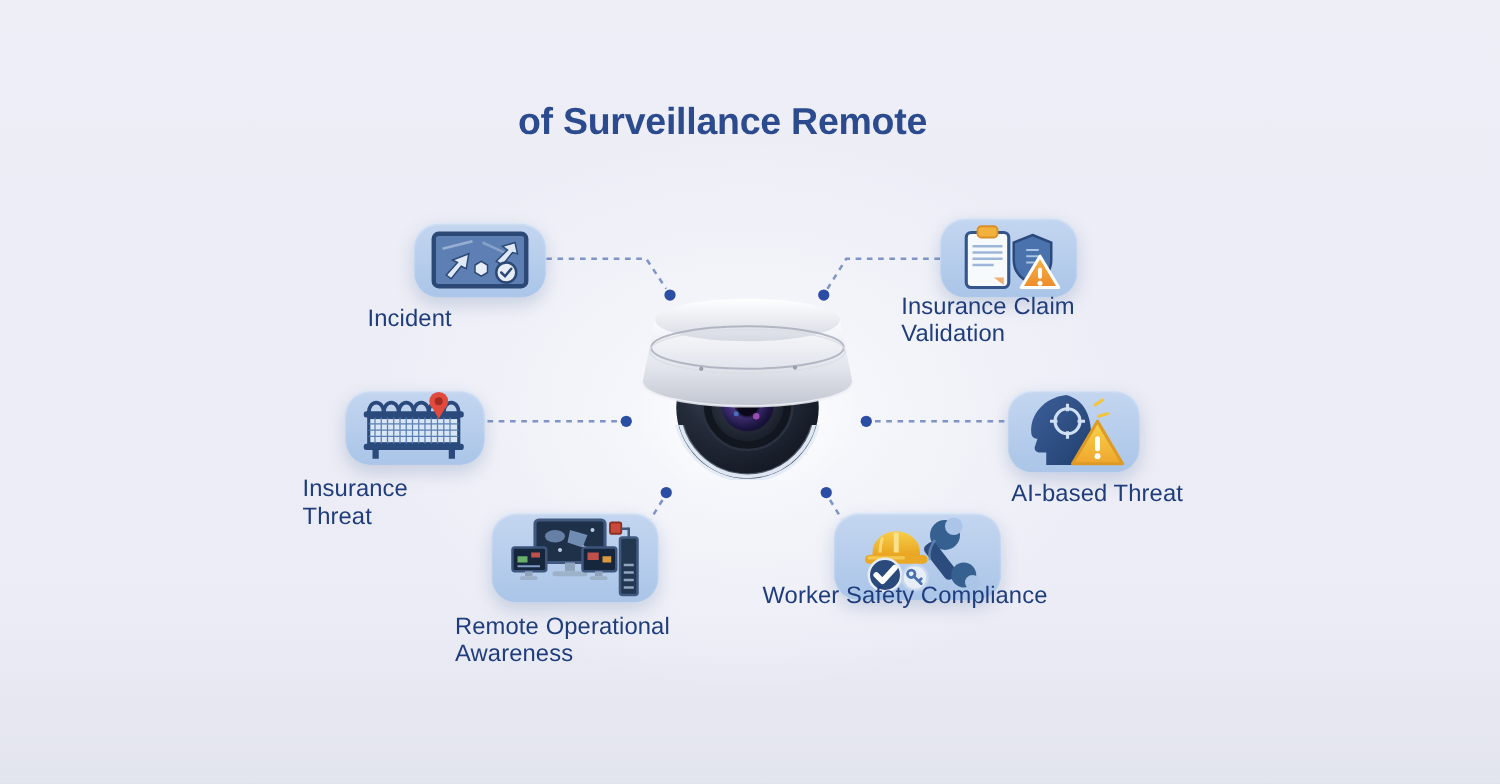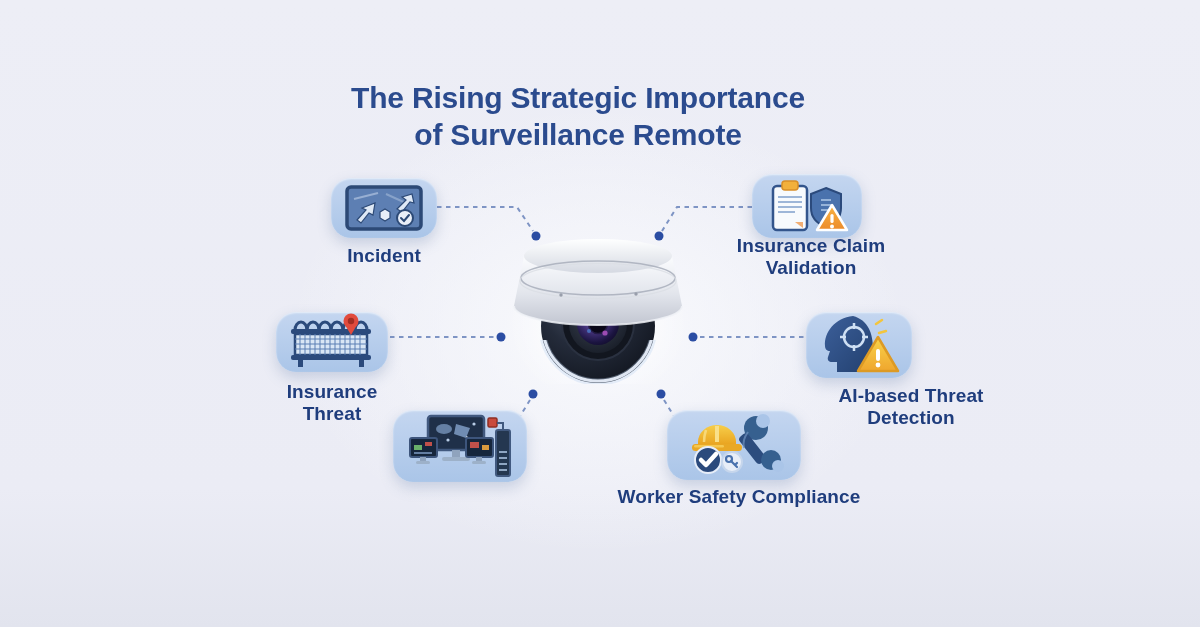--- a/index.html
+++ b/index.html
@@ -14,45 +14,44 @@
     position:absolute;left:248px;top:80px;width:660px;text-align:center;
     font-size:30px;font-weight:700;color:#2b4b8e;line-height:1.22;letter-spacing:-0.2px;
   }
   .tile{
     position:absolute;border-radius:20px;
     background:linear-gradient(180deg,#c4d6f0 0%,#aac5e8 100%);
     box-shadow:0 6px 14px rgba(100,125,170,.28), inset 0 1px 2px rgba(255,255,255,.65);
     display:flex;align-items:center;justify-content:center;
   }
   .label{
-    position:absolute;color:#1f3d7d;font-weight:700;font-size:19px;
-    line-height:1.18;text-align:center;letter-spacing:.1px;
+    position:absolute;color:#1f3d7d;font-weight:400;font-size:19px;
+    line-height:1.18;text-align:left;letter-spacing:.1px;
   }
   #tile-incident {left:331px;top:178px;width:106px;height:60px;}
   #label-incident {left:294px;top:245px;width:180px;}
   #tile-insurance {left:752px;top:174px;width:110px;height:64px;}
   #label-insurance{left:721px;top:235px;width:180px;}
   #tile-perimeter {left:276px;top:312px;width:112px;height:60px;}
   #label-perimeter{left:242px;top:381px;width:180px;}
   #tile-ai        {left:806px;top:312px;width:106px;height:66px;}
   #label-ai       {left:809px;top:385px;width:204px;}
   #tile-remote    {left:393px;top:410px;width:134px;height:72px;}
   #label-remote   {left:364px;top:491px;width:200px;}
   #tile-worker    {left:667px;top:410px;width:134px;height:70px;}
-  #label-worker   {left:610px;top:486px;width:258px;}
+  #label-worker   {left:610px;top:466px;width:258px;}
   .connectors{position:absolute;left:0;top:0;pointer-events:none;}
   .camera{position:absolute;left:505px;top:232px;width:186px;height:152px;}
 </style>
 </head>
 <body>
 
 <div class="canvas">
 
   <div class="title">
-    <div>The Rising Strategic Importance</div>
     <div>of Surveillance Remote</div>
   </div>
 
   <svg class="connectors" width="1200" height="627" viewBox="0 0 1200 627">
     <g fill="none" stroke="#7e94c4" stroke-width="2" stroke-dasharray="4.5 4.5">
       <path d="M437,207 L517,207 L533,231"></path>
       <path d="M752,207 L677,207 L662,231"></path>
       <path d="M390,337 L494,337"></path>
       <path d="M700,337 L806,337"></path>
       <path d="M530,400 L517,421"></path>
@@ -252,21 +251,20 @@
         <path d="M60,10 l6,-4"></path>
           <path d="M63,19 l7,-2"></path>
       </g>
       <polygon points="42,57 82,57 62,23" fill="url(#yTri)" stroke="#dd9a24" stroke-width="2.5" stroke-linejoin="round"></polygon>
       <rect x="60" y="35" width="4" height="12" rx="2" fill="#ffffff"></rect>
       <circle cx="62" cy="51" r="2.4" fill="#ffffff"></circle>
     </svg>
   </div>
   <div class="label" id="label-ai">
     <div>AI-based Threat</div>
-    <div>Detection</div>
   </div>
 
   <div class="tile" id="tile-remote">
     <svg width="104" height="64" viewBox="0 0 104 64">
       <rect x="20" y="2" width="56" height="34" rx="3" fill="#1f3049" stroke="#41597f" stroke-width="2.5"></rect>
       <ellipse cx="36" cy="15" rx="8" ry="5" fill="#6d89ae" opacity="0.9"></ellipse>
       <polygon points="48,10 62,14 58,24 46,20" fill="#7f9cc4" opacity="0.85"></polygon>
       <circle cx="66" cy="10" r="1.6" fill="#b9cde6"></circle>
         <circle cx="40" cy="26" r="1.6" fill="#b9cde6"></circle>
       <polygon points="58,22 65,25 60,28" fill="#e8eef8"></polygon>
@@ -289,20 +287,22 @@
           <line x1="91" y1="44" x2="99" y2="44"></line>
         <line x1="91" y1="50" x2="99" y2="50"></line>
           <line x1="91" y1="56" x2="99" y2="56"></line>
       </g>
       <line x1="95" y1="16" x2="95" y2="8" stroke="#41597f" stroke-width="2"></line>
       <rect x="80" y="4" width="9" height="9" rx="1.5" fill="#c94a3c" stroke="#8f2f24" stroke-width="1.5"></rect>
       <line x1="89" y1="9" x2="95" y2="9" stroke="#41597f" stroke-width="2"></line>
     </svg>
   </div>
   <div class="label" id="label-remote">
+    <div>Remote Operational</div>
+    <div>Awareness</div>
   </div>
 
   <div class="tile" id="tile-worker">
     <svg width="100" height="62" viewBox="0 0 100 62">
       <defs>
         <linearGradient id="helmG" x1="0" y1="0" x2="0" y2="1">
           <stop offset="0%" stop-color="#f7ce4a"></stop>
             <stop offset="100%" stop-color="#e9a31f"></stop>
         </linearGradient>
       </defs>

